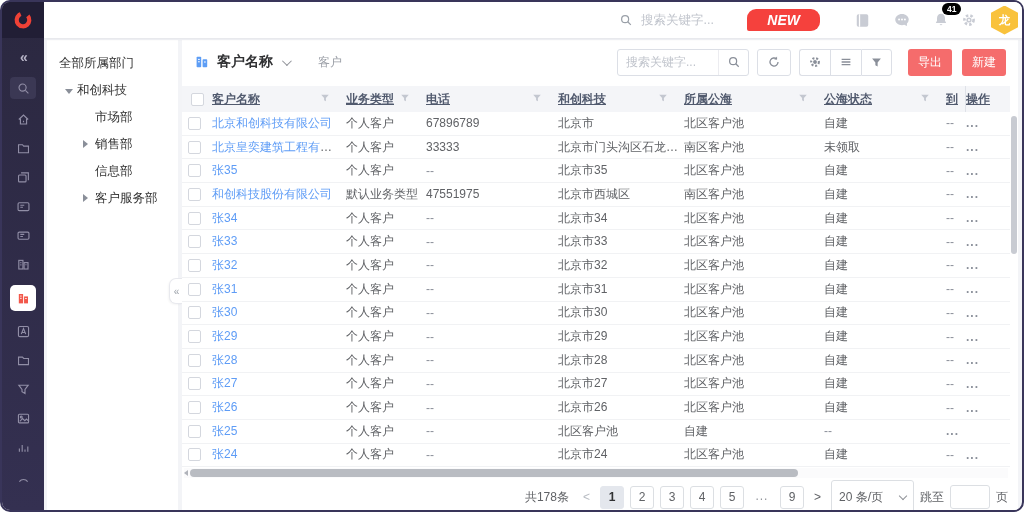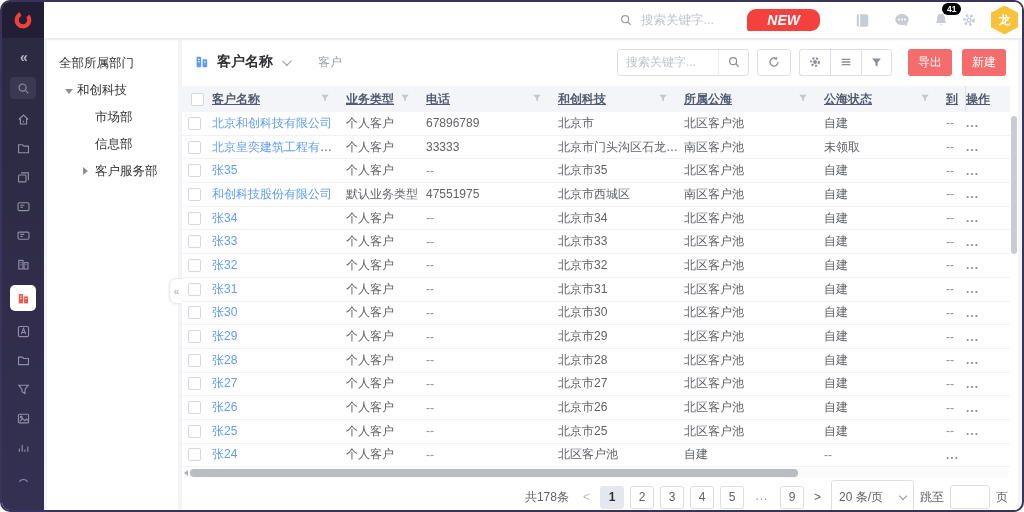--- a/index.html
+++ b/index.html
@@ -242,20 +242,24 @@
   <div class="dept-panel">
     <div class="tree-root">全部所属部门</div>
     <div>
         <div class="tree-item lvl1">
           <span class="tree-arrow expanded"></span>
           <span>和创科技</span>
         </div>
         <div class="tree-item lvl2">
           <span class="tree-arrow placeholder"></span>
           <span>市场部</span>
+        </div>
+        <div class="tree-item lvl2">
+          <span class="tree-arrow collapsed"></span>
+          <span>销售部</span>
         </div>
         <div class="tree-item lvl2">
           <span class="tree-arrow placeholder"></span>
           <span>信息部</span>
         </div>
         <div class="tree-item lvl2">
           <span class="tree-arrow collapsed"></span>
           <span>客户服务部</span>
         </div>
       </div>
@@ -531,33 +535,33 @@
           <div class="tcell dim">--</div>
           <div class="tcell action">...</div>
         </div>
         <div class="trow grid-cols">
           <div class="tcell">
             <div class="checkbox"></div>
           </div>
           <div class="tcell name"><a>张25</a></div>
           <div class="tcell">个人客户</div>
           <div class="tcell dim">--</div>
-          <div class="tcell">北京市25</div>
           <div class="tcell">北区客户池</div>
           <div class="tcell">自建</div>
           <div class="tcell dim">--</div>
           <div class="tcell action">...</div>
         </div>
         <div class="trow grid-cols">
           <div class="tcell">
             <div class="checkbox"></div>
           </div>
           <div class="tcell name"><a>张24</a></div>
           <div class="tcell">个人客户</div>
           <div class="tcell dim">--</div>
+          <div class="tcell">北京市24</div>
           <div class="tcell">北区客户池</div>
           <div class="tcell">自建</div>
           <div class="tcell dim">--</div>
           <div class="tcell action">...</div>
         </div>
         <div class="trow grid-cols"></div>
       </div>
 
     <div class="hscroll">
       <span class="larr"></span>

